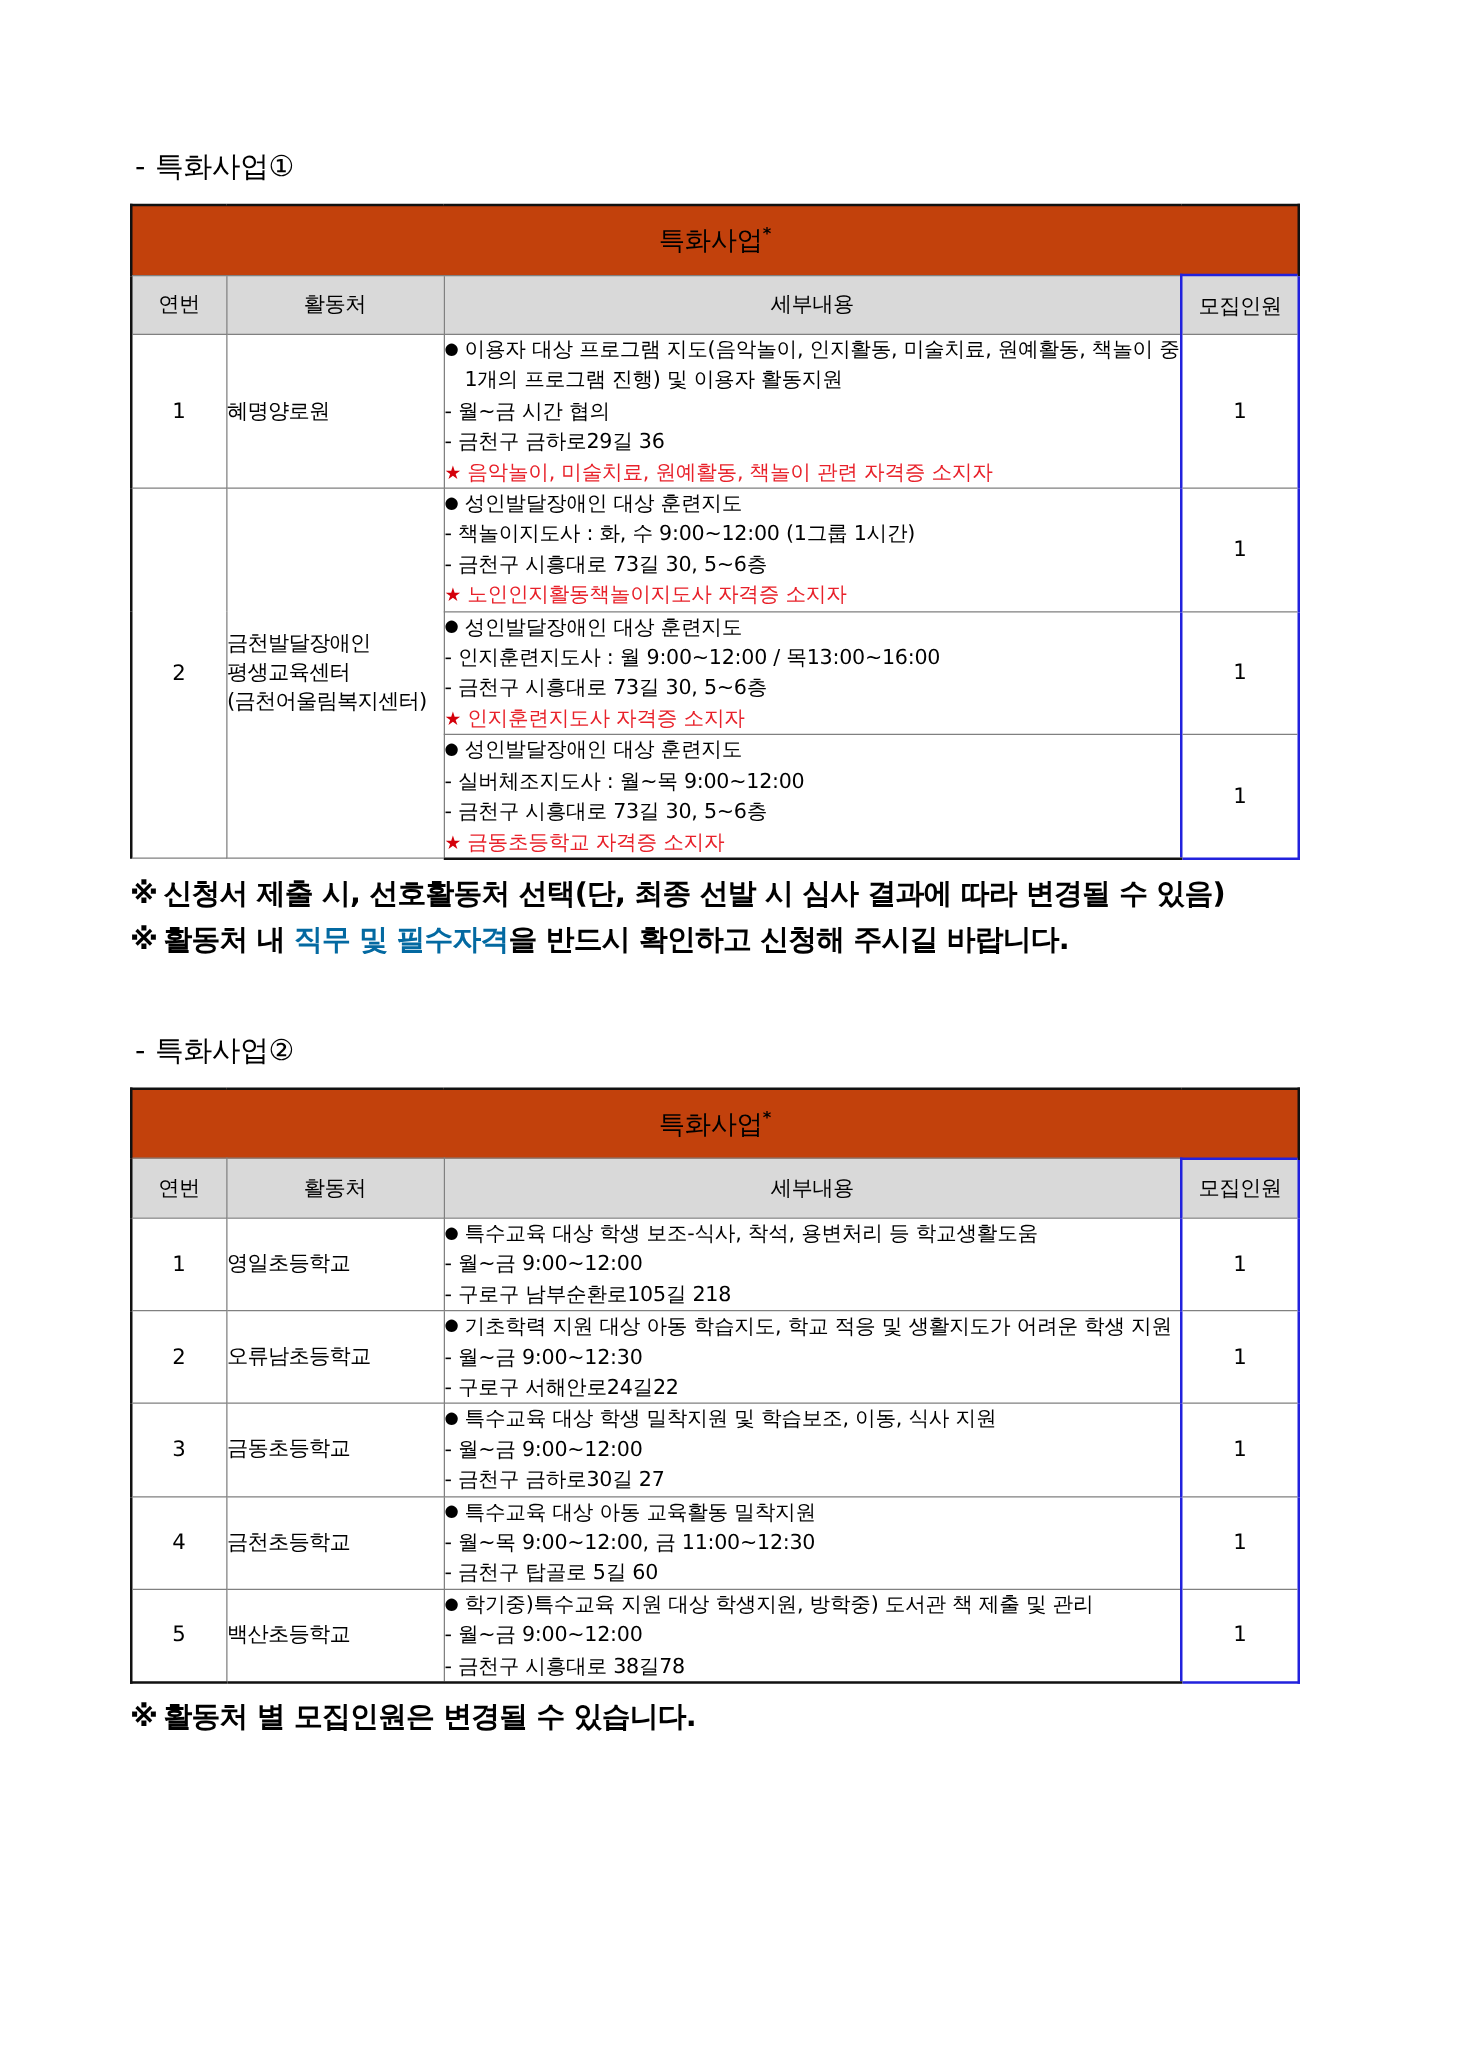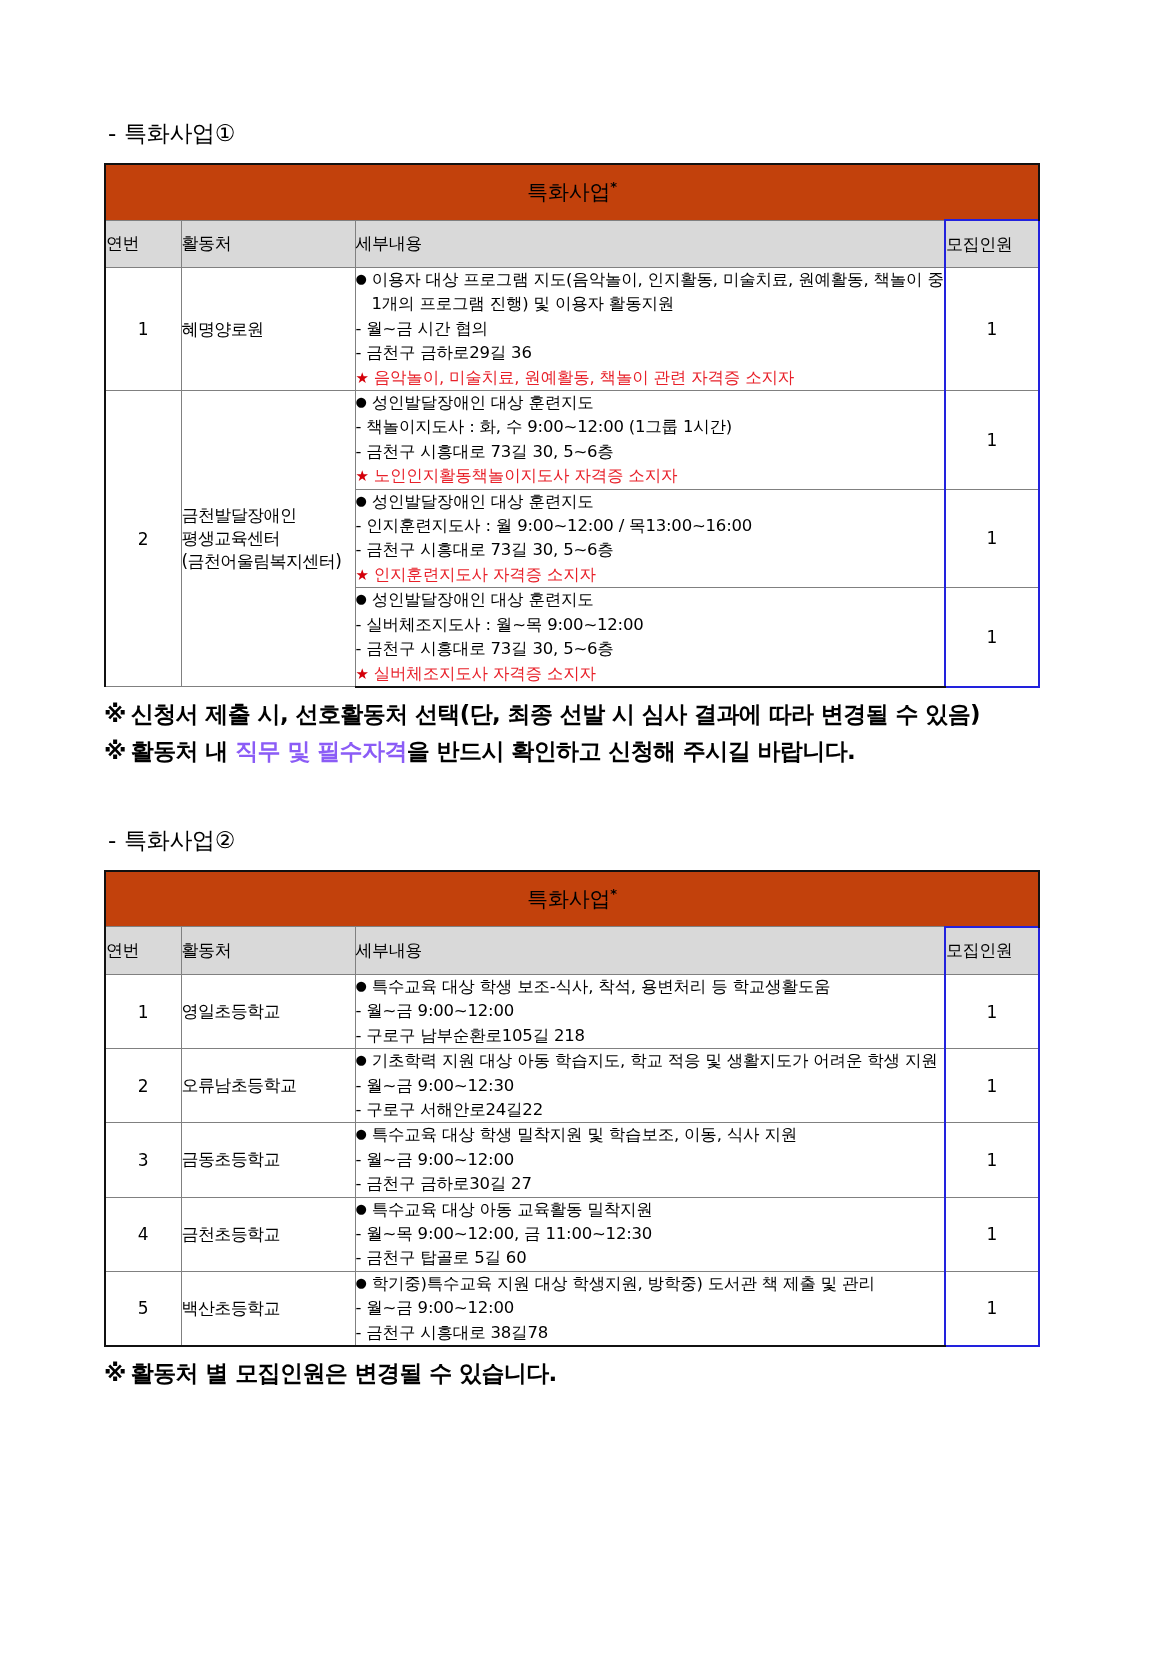--- a/index.html
+++ b/index.html
@@ -59,21 +59,21 @@
     height: 54px;
     letter-spacing: -0.2px;
   }
   .title-cell .star-sup {
     font-size: 13px;
     vertical-align: super;
     font-weight: bold;
   }
   .col-head {
     background: #d9d9d9;
-    text-align: left;
+    text-align: center;
     font-size: 17px;
     height: 46px;
     letter-spacing: -0.4px;
   }
   .recruit-col {
     border-left: 2px solid #2222dd !important;
     border-right: 2px solid #2222dd !important;
   }
   .recruit-top { border-top: 2px solid #2222dd !important; }
   .recruit-bottom { border-bottom: 2px solid #2222dd !important; }
@@ -113,21 +113,21 @@
   
   .note {
     font-size: 23px;
     font-weight: bold;
     letter-spacing: -0.6px;
     margin: 0;
     padding: 0;
     white-space: nowrap;
   }
   .note .mark { margin-right: 5px; }
-  .note .hl { color: #8b5cf6; }
+  .note .hl { color: #0369a1; }
   .notes-block { margin-top: 11px; }
   .notes-block .note + .note { margin-top: 6px; }
 
   .gap-sections { height: 58px; }
   .gap-after-table2 { height: 26px; }
 </style>
 </head>
 <body>
 
 <div class="page">
@@ -190,21 +190,21 @@
           <div class="line req"><span class="star">★</span><span>인지훈련지도사 자격증 소지자</span></div>
         </td>
         <td class="count recruit-col outer-right">1</td>
       </tr>
 
       <tr>
         <td class="detail outer-bottom">
           <div class="line bullet-line"><span class="bullet">●</span><span>성인발달장애인 대상 훈련지도</span></div>
           <div class="line">-&nbsp;<span>실버체조지도사 : 월~목 9:00~12:00</span></div>
           <div class="line">-&nbsp;<span>금천구 시흥대로 73길 30, 5~6층</span></div>
-          <div class="line req"><span class="star">★</span><span>실버체조지도사 자격증 소지자</span></div>
+          <div class="line req"><span class="star">★</span><span>금동초등학교 자격증 소지자</span></div>
         </td>
         <td class="count recruit-col recruit-bottom outer-right">1</td>
       </tr>
     </tbody>
   </table>
 
   <div class="notes-block">
     <div class="note"><span class="mark">※</span><span>신청서 제출 시, 선호활동처 선택(단, 최종 선발 시 심사 결과에 따라 변경될 수 있음)</span></div>
     <div class="note"><span class="mark">※</span><span>활동처 내 </span><span class="hl">직무 및 필수자격</span><span>을 반드시 확인하고 신청해 주시길 바랍니다.</span></div>
   </div>

